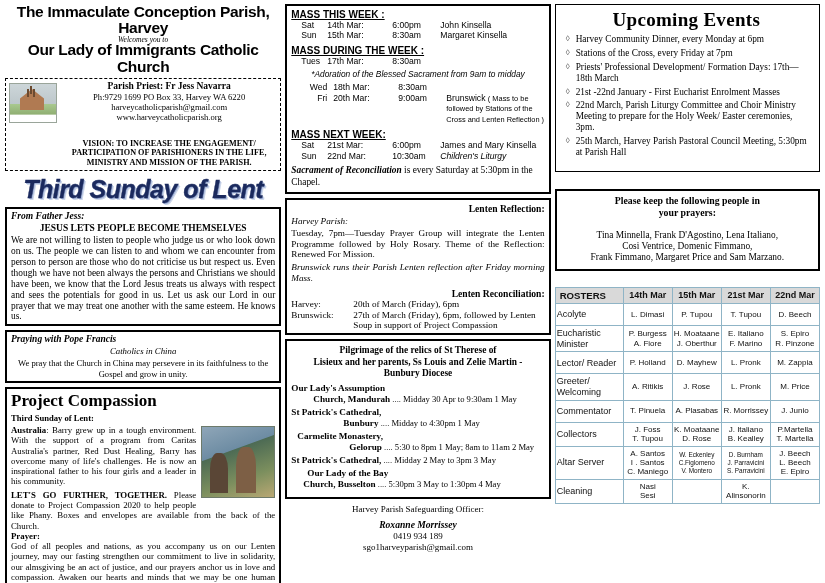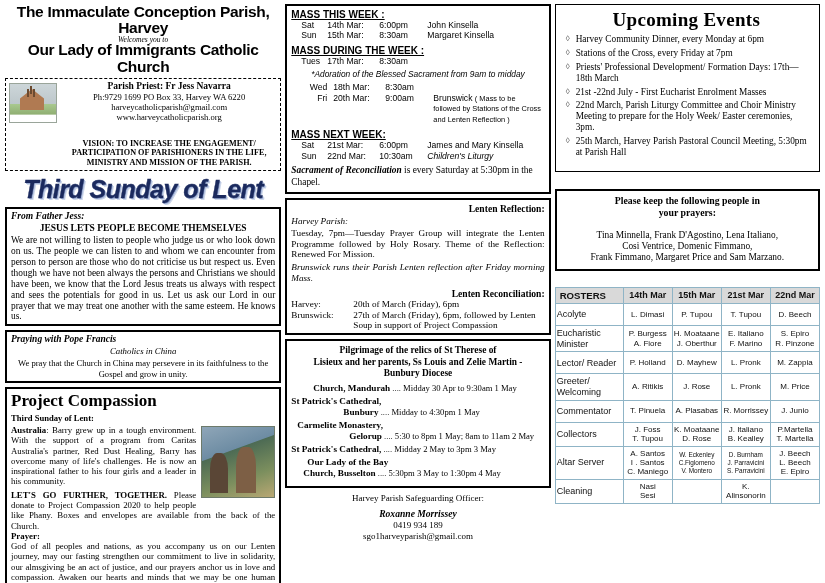--- a/index.html
+++ b/index.html
@@ -76,21 +76,21 @@
     border:1px solid #6d7a6a;position:relative;overflow:hidden;
   }
   .pc-img:before{content:"";position:absolute;left:8px;bottom:4px;width:18px;height:40px;background:#5a4636;border-radius:40% 40% 0 0;}
   .pc-img:after{content:"";position:absolute;left:34px;bottom:4px;width:20px;height:46px;background:#7d5f45;border-radius:40% 40% 0 0;}
 
   
   .mass-head{font-weight:bold;font-size:10px;font-family:"Liberation Sans",sans-serif;text-decoration:underline;}
   .mass-row{display:flex;font-family:"Liberation Sans",sans-serif;font-size:8.6px;line-height:1.22;}
   .mr-day{width:26px;padding-left:10px;}
   .mr-date{width:52px;}
-  .mr-time{width:48px;}
+  .mr-time{width:48px;margin-left:13px;}
   .mr-note{flex:1;}
   .mr-note .tiny{font-size:7.4px;}
   .adoration{font-family:"Liberation Sans",sans-serif;font-style:italic;font-size:8.4px;text-align:center;margin:3px 0 3px 0;}
   .recon{font-size:9.4px;font-style:italic;margin-top:4px;line-height:1.2;}
   .lr-title{font-weight:bold;font-size:9.6px;margin-top:1px;text-align:right;}
   .lr-sub{font-style:italic;font-size:9.2px;margin:2px 0;}
   .lr-body{font-size:9.2px;text-align:justify;line-height:1.17;margin:2px 0;}
   .lr-it{font-style:italic;font-size:9.2px;text-align:justify;line-height:1.17;margin:2px 0;}
   .lrec{display:flex;font-size:9.2px;line-height:1.18;}
   .lrec-k{width:62px;}
@@ -256,20 +256,21 @@
       </div>
     </div>
 
     <div class="box dbl" style="padding:5px 5px 6px 5px">
       <div class="pil-title">
         <div>Pilgrimage of the relics of St Therese of</div>
         <div>Lisieux and her parents, Ss Louis and Zelie Martin -</div>
         <div>Bunbury Diocese</div>
       </div>
       <div class="pil-item">
+        <div class="place">Our Lady's Assumption</div>
         <div style="padding-left:22px"><span class="place">Church, Mandurah</span><span class="small"> .... Midday 30 Apr to 9:30am 1 May</span></div>
       </div>
       <div class="pil-item">
         <div class="place">St Patrick's Cathedral,</div>
         <div style="padding-left:52px"><span class="place">Bunbury</span><span class="small"> .... Midday to 4:30pm 1 May</span></div>
       </div>
       <div class="pil-item">
         <div class="place" style="padding-left:6px">Carmelite Monastery,</div>
         <div style="padding-left:58px"><span class="place">Gelorup</span><span class="small"> .... 5:30 to 8pm 1 May;  8am  to 11am 2 May</span></div>
       </div>
@@ -301,21 +302,21 @@
       <div class="ue-item">
         <span class="ue-bullet">◊</span>
         <span class="ue-text">Stations of the Cross, every Friday at 7pm</span>
       </div>
       <div class="ue-item">
         <span class="ue-bullet">◊</span>
         <span class="ue-text">Priests' Professional Development/ Formation Days:  17th—18th March</span>
       </div>
       <div class="ue-item">
         <span class="ue-bullet">◊</span>
-        <span class="ue-text">21st -22nd July - First Eucharist Enrolment Masses</span>
+        <span class="ue-text">21st -22nd January - First Eucharist Enrolment Masses</span>
       </div>
       <div class="ue-item">
         <span class="ue-bullet">◊</span>
         <span class="ue-text">22nd March, Parish Liturgy Committee and Choir Ministry Meeting to prepare for the Holy Week/ Easter ceremonies, 3pm.</span>
       </div>
       <div class="ue-item">
         <span class="ue-bullet">◊</span>
         <span class="ue-text">25th March, Harvey Parish Pastoral Council Meeting, 5:30pm at Parish Hall</span>
       </div>
     </div>

